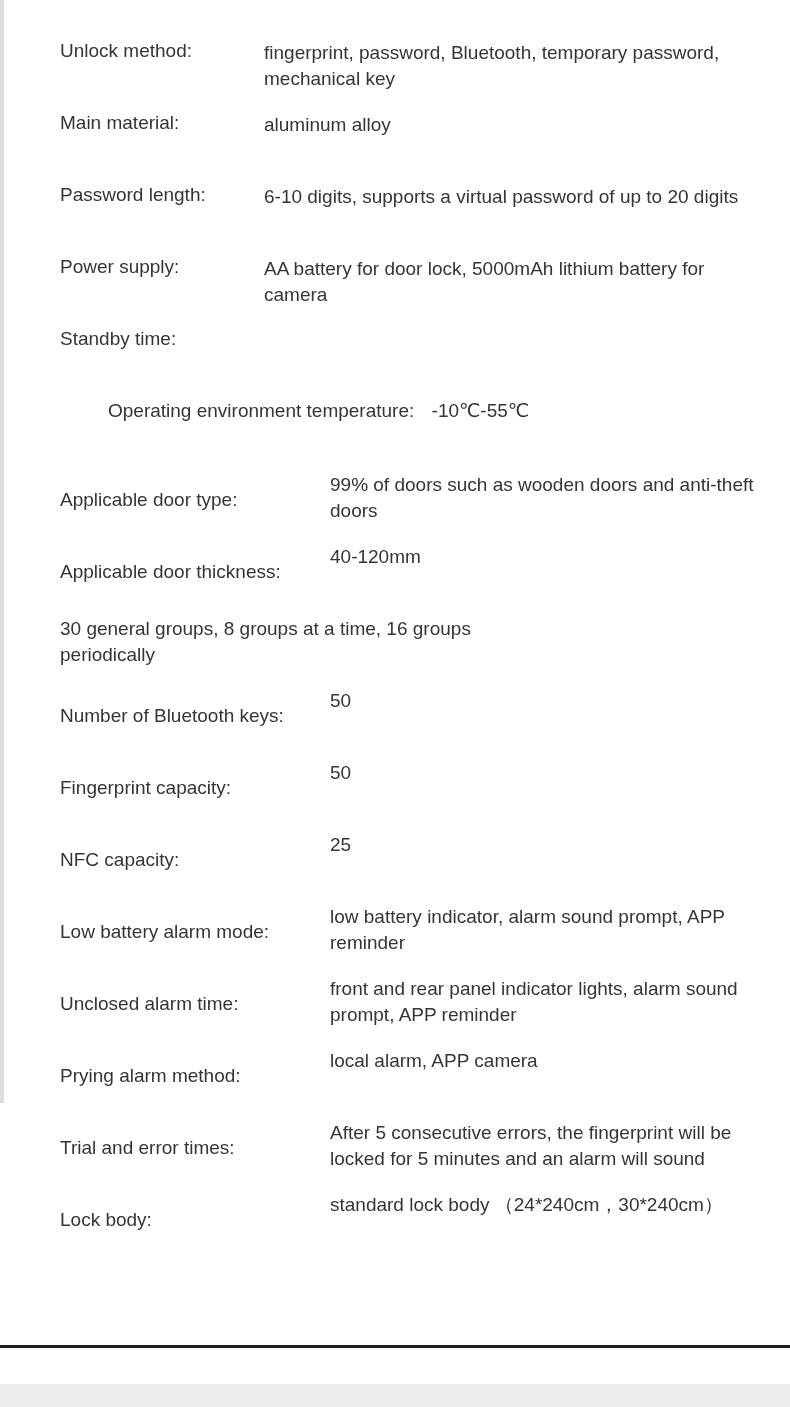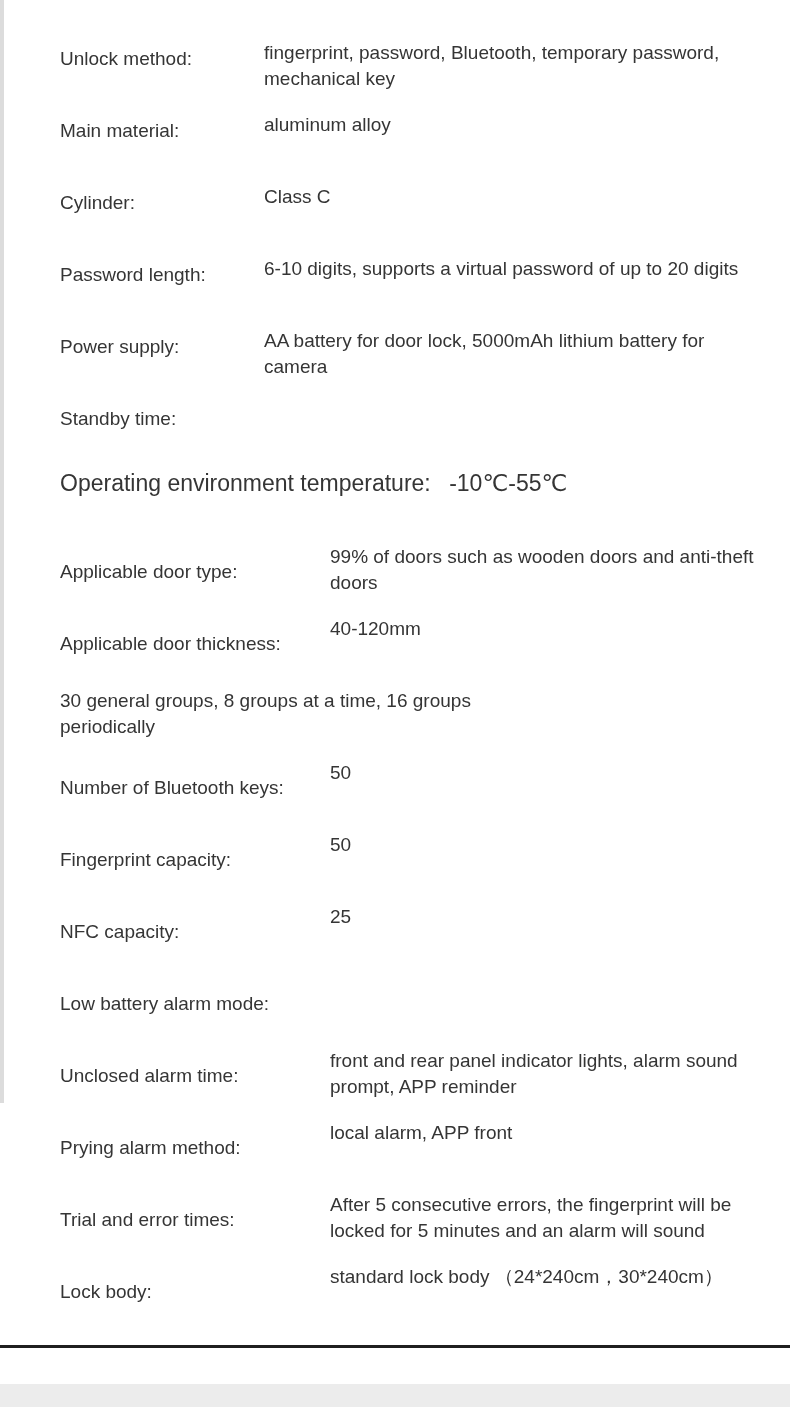--- a/index.html
+++ b/index.html
@@ -26,29 +26,30 @@
     left: 60px; top: 38px;
     width: 710px;
   }
   .spec-row {
     display: flex;
     align-items: flex-start;
     min-height: 72px;
     font-size: 19px;
     line-height: 26px;
   }
-  .section-a .spec-label { width: 172px; flex: 0 0 172px; padding-right: 6px; margin-top: 8px; }
+  .section-a .spec-label { width: 172px; flex: 0 0 172px; padding-right: 6px; }
   .section-a .spec-value { width: 535px; padding-top: 2px; margin-left: 32px; }
   .section-b .spec-label { width: 270px; flex: 0 0 270px; padding-right: 6px; margin-top: 17px; }
   .section-b .spec-value { width: 440px; padding-top: 2px; }
   .spec-row-inline {
     display: block;
     min-height: 72px;
-    font-size: 23px;
+    font-size: 19px;
     line-height: 26px;
+    margin-left: 48px;
   }
   .spec-row-inline .inline-label { display: inline; }
   .spec-row-inline .inline-value { display: inline; margin-left: 12px; }
   .bottom-divider {
     position: absolute;
     left: 0; right: 0;
     top: 1345px;
     height: 3px;
     background: #1f1f1f;
   }
@@ -70,24 +71,20 @@
   <div class="content">
 
     <div class="section-a">
       <div class="spec-row">
         <div class="spec-label">Unlock method:</div>
         <div class="spec-value">fingerprint, password, Bluetooth, temporary password, mechanical key</div>
       </div>
       <div class="spec-row">
         <div class="spec-label">Main material:</div>
         <div class="spec-value">aluminum alloy</div>
-      </div>
-      <div class="spec-row">
-        <div class="spec-label">Cylinder:</div>
-        <div class="spec-value">Class C</div>
       </div>
       <div class="spec-row">
         <div class="spec-label">Password length:</div>
         <div class="spec-value">6-10 digits, supports a virtual password of up to 20 digits</div>
       </div>
       <div class="spec-row">
         <div class="spec-label">Power supply:</div>
         <div class="spec-value">AA battery for door lock, 5000mAh lithium battery for camera</div>
       </div>
       <div class="spec-row">
@@ -119,28 +116,29 @@
       <div class="spec-row">
         <div class="spec-label">Fingerprint capacity:</div>
         <div class="spec-value">50</div>
       </div>
       <div class="spec-row">
         <div class="spec-label">NFC capacity:</div>
         <div class="spec-value">25</div>
       </div>
       <div class="spec-row">
         <div class="spec-label">Low battery alarm mode:</div>
+        <div class="spec-value">low battery indicator, alarm sound prompt, APP reminder</div>
       </div>
       <div class="spec-row">
         <div class="spec-label">Unclosed alarm time:</div>
         <div class="spec-value">front and rear panel indicator lights, alarm sound prompt, APP reminder</div>
       </div>
       <div class="spec-row">
         <div class="spec-label">Prying alarm method:</div>
-        <div class="spec-value">local alarm, APP front</div>
+        <div class="spec-value">local alarm, APP camera</div>
       </div>
       <div class="spec-row">
         <div class="spec-label">Trial and error times:</div>
         <div class="spec-value">After 5 consecutive errors, the fingerprint will be locked for 5 minutes and an alarm will sound</div>
       </div>
       <div class="spec-row">
         <div class="spec-label">Lock body:</div>
         <div class="spec-value">standard lock body （24*240cm，30*240cm）</div>
       </div>
     </div>

